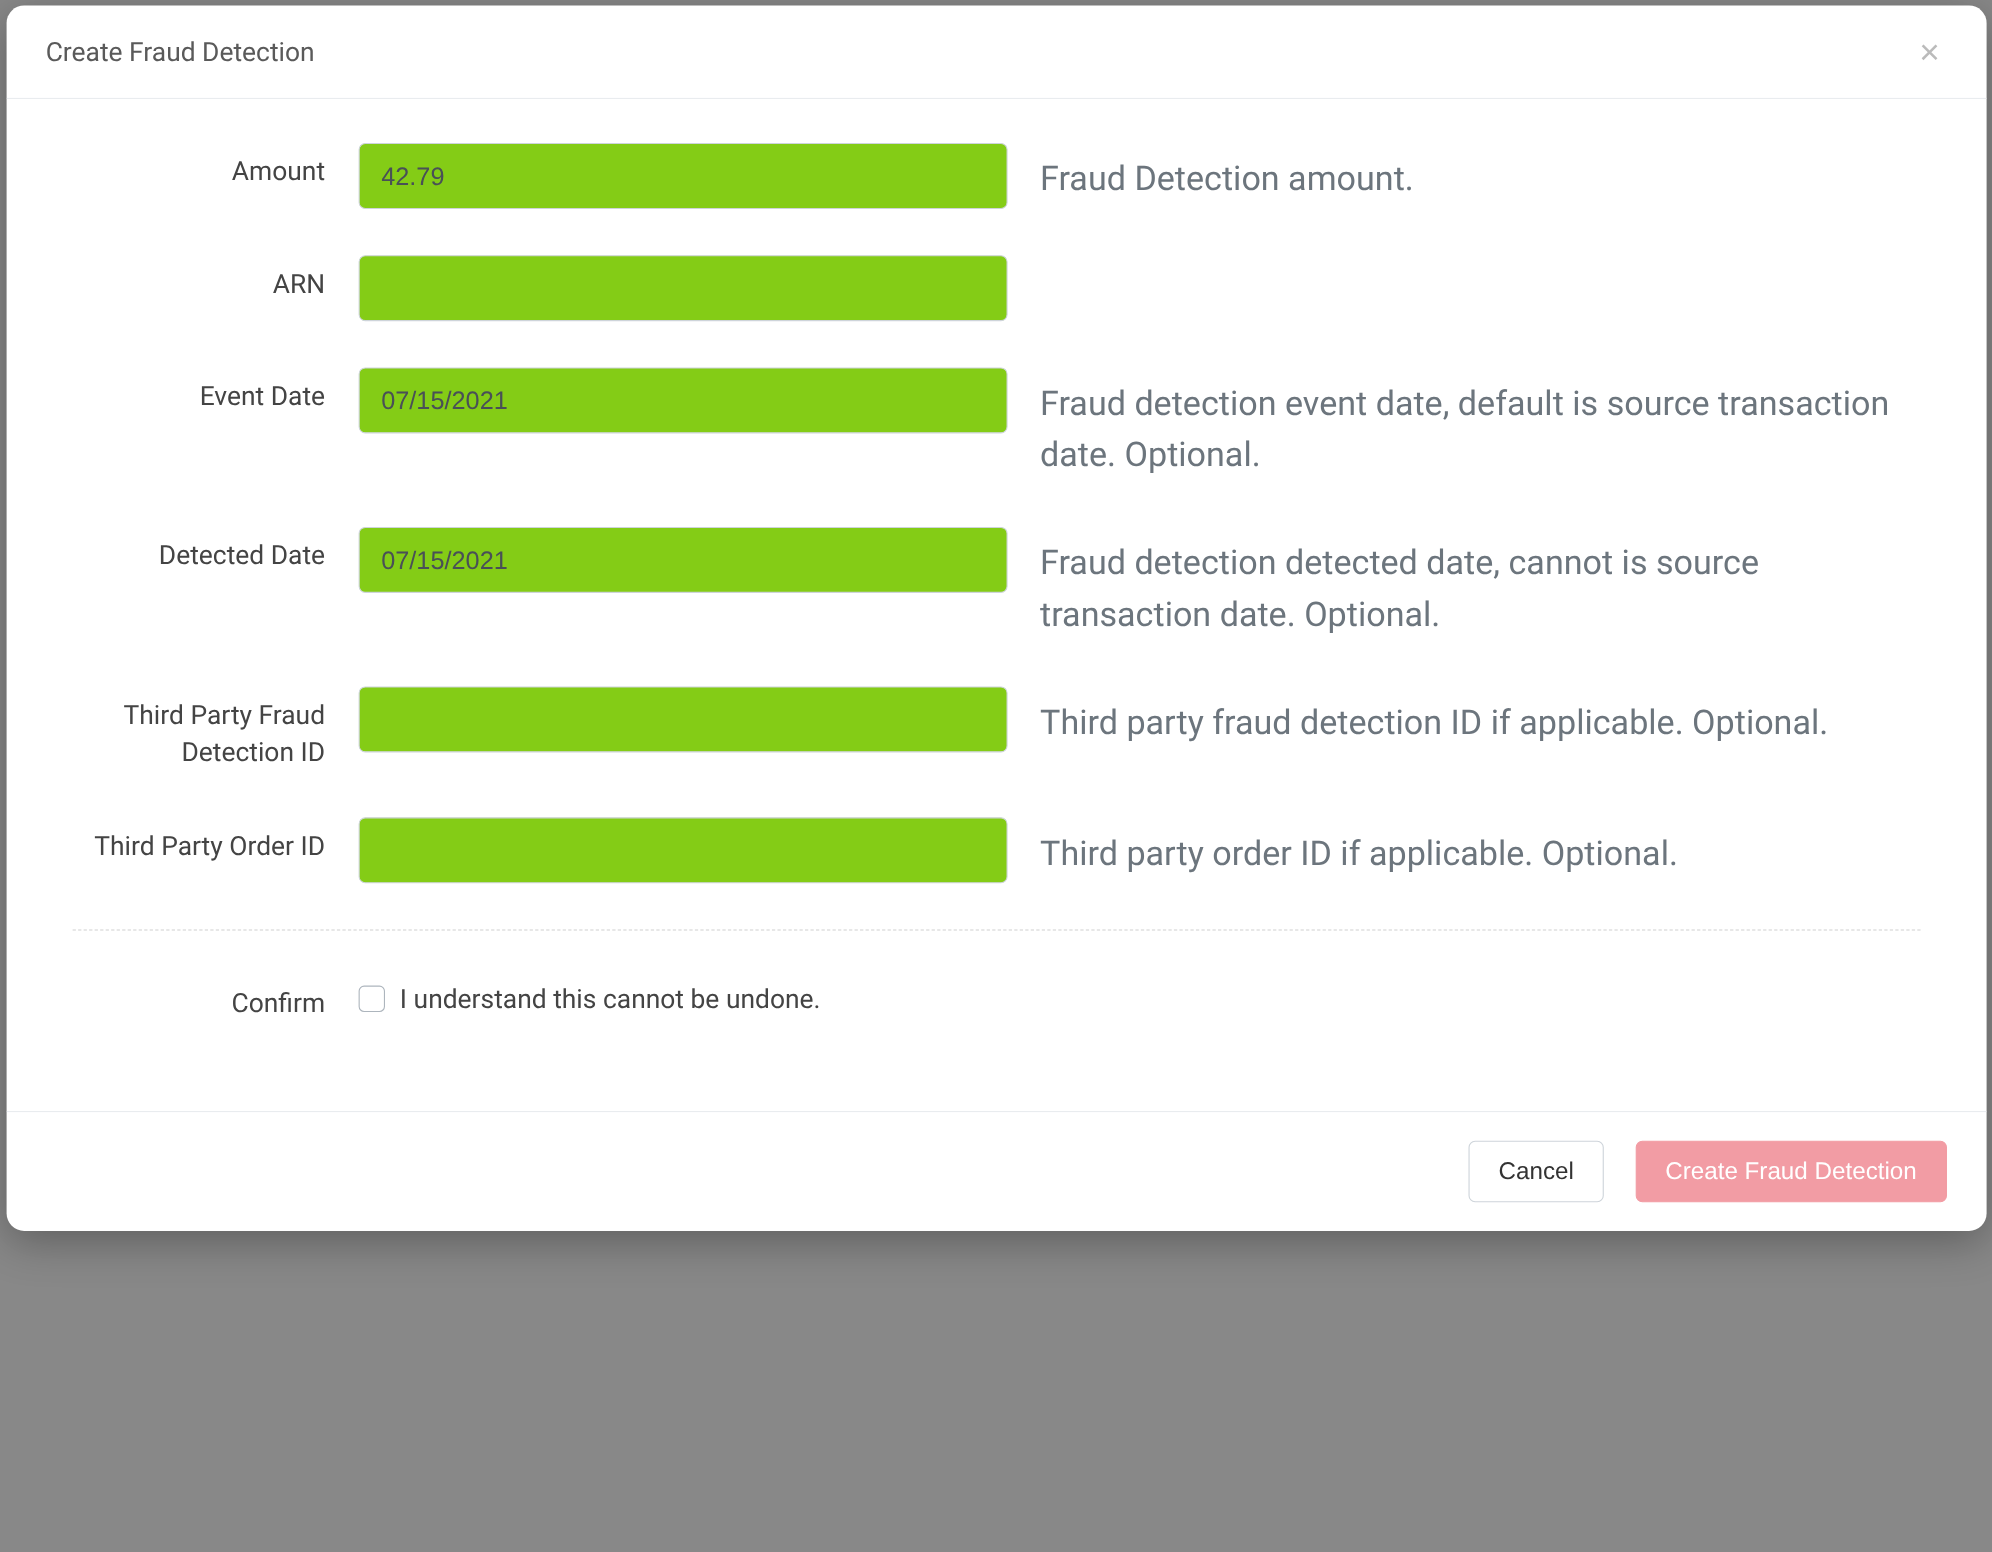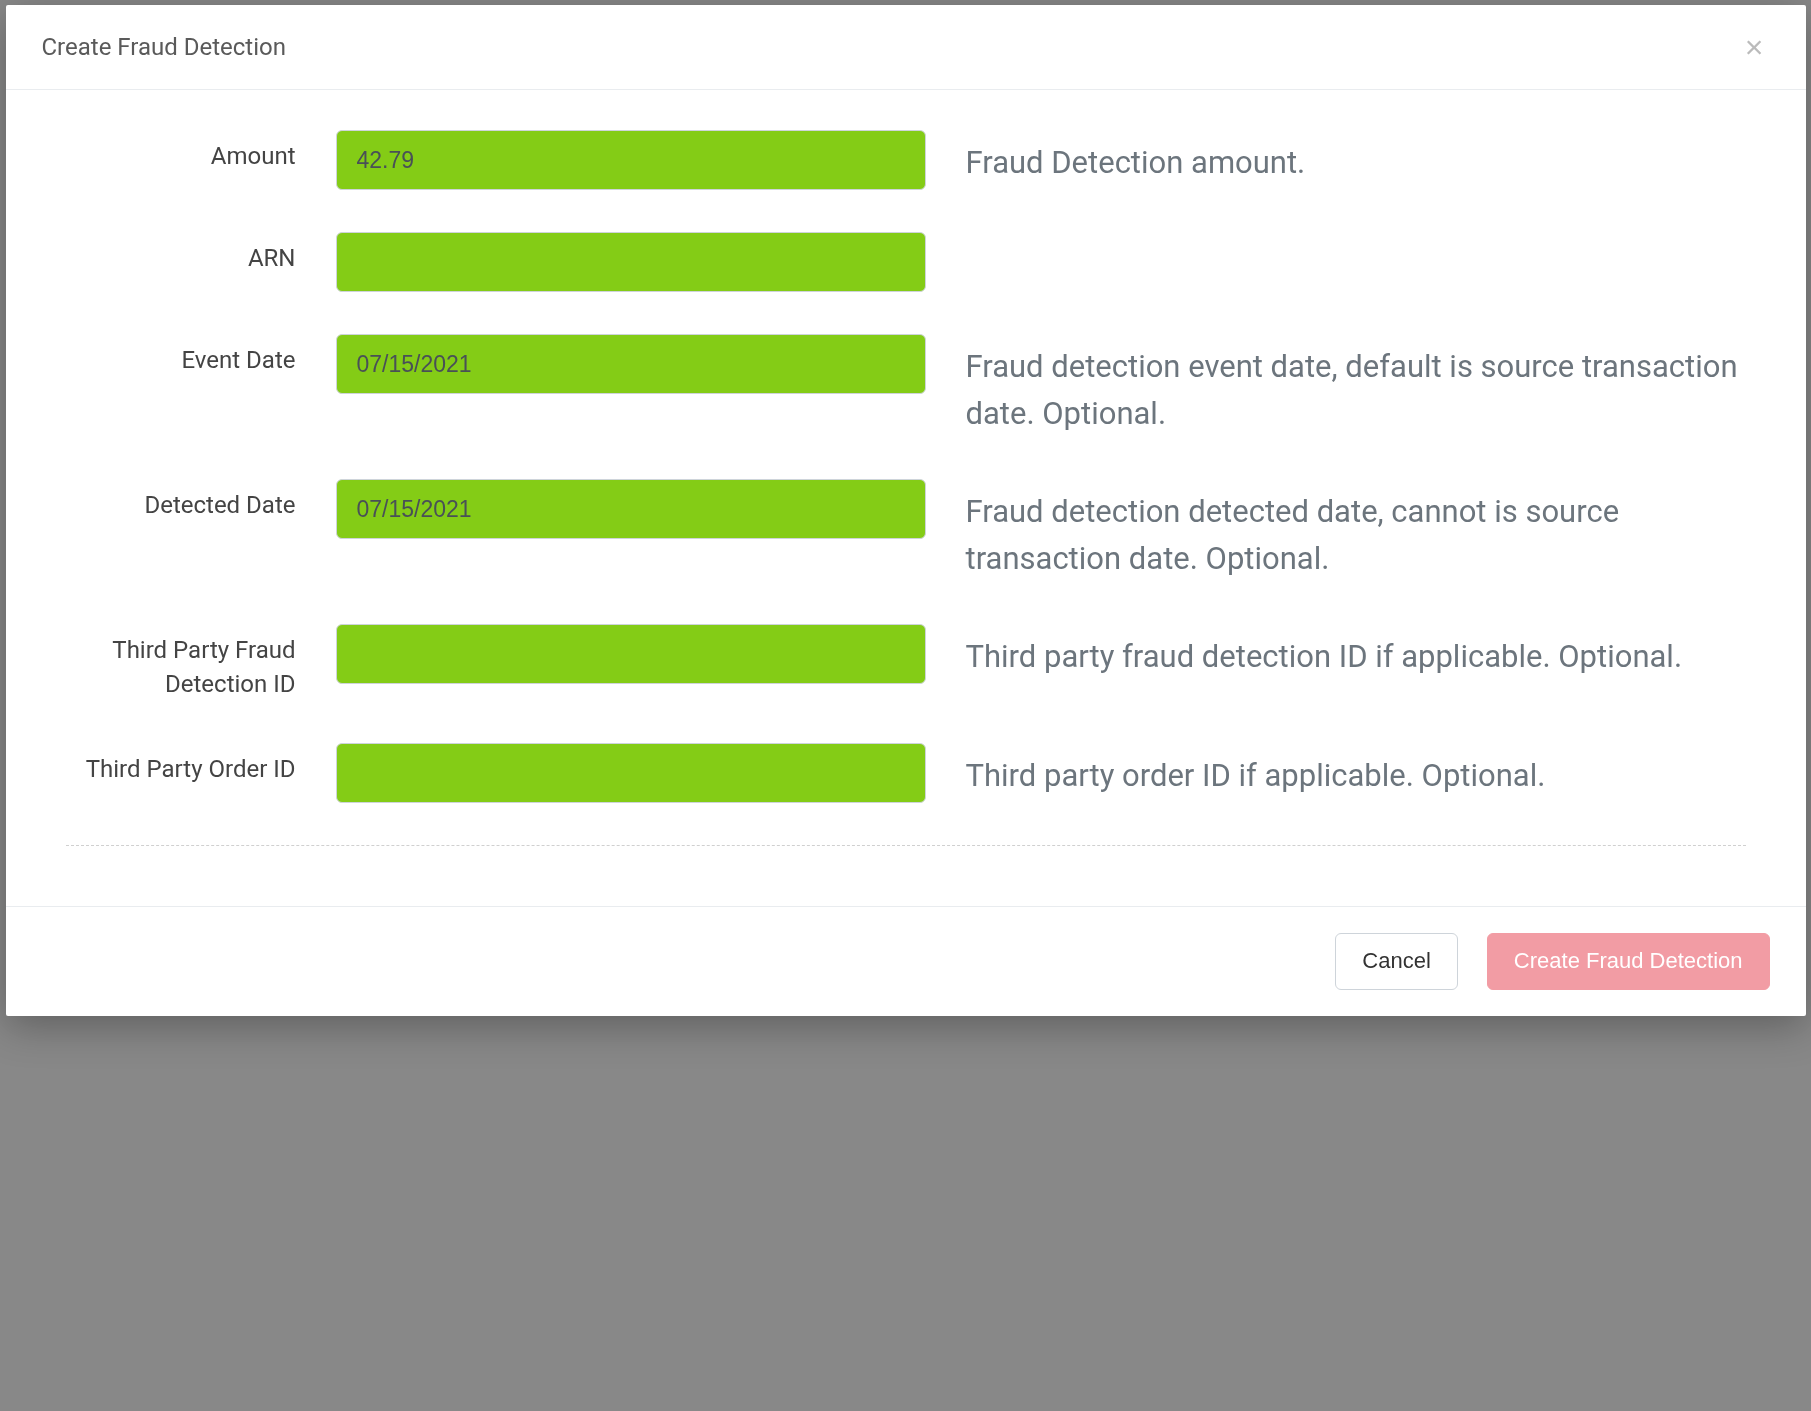--- a/index.html
+++ b/index.html
@@ -21,21 +21,21 @@
       inset: 0;
       background: #888;
       z-index: 0;
     }
     .modal {
       position: relative;
       z-index: 1;
       background: #fff;
       width: 100%;
       max-width: 1800px;
-      border-radius: 2px;
+      border-radius: 16px;
       box-shadow: 0 10px 40px rgba(0,0,0,0.3);
       display: flex;
       flex-direction: column;
       overflow: hidden;
     }
     .modal-header {
       padding: 26px 36px;
       border-bottom: 1px solid #e9ecef;
       display: flex;
       justify-content: space-between;
@@ -57,21 +57,21 @@
       font-weight: 300;
     }
     .modal-body {
       padding: 40px 60px 20px 60px;
       flex: 1;
     }
     .form-row {
       display: flex;
       align-items: flex-start;
       margin-bottom: 42px;
-      gap: 40px;
+      gap: 30px;
     }
     .form-label {
       width: 230px;
       flex-shrink: 0;
       text-align: right;
       font-size: 24px;
       color: #444;
       padding-top: 10px;
       line-height: 1.4;
     }
@@ -268,20 +268,27 @@
     <div class="form-row">
       <div class="form-label">Third Party Order ID</div>
       <div class="form-input-wrap">
         <input type="text" class="form-control" value="" style="">
       </div>
       <div class="form-help">Third party order ID if applicable. Optional.</div>
     </div>
 
     <hr class="dashed">
 
+    <div class="form-row" style="margin-bottom:60px;">
+      <div class="form-label">Confirm</div>
+      <div class="checkbox-row" style="flex:1;">
+        <input type="checkbox" class="checkbox-input" id="confirm-cb" style="">
+        <label for="confirm-cb" class="checkbox-label">I understand this cannot be undone.</label>
+      </div>
+    </div>
 
   </div>
 
   <div class="modal-footer">
     <button class="btn btn-secondary">Cancel</button>
     <button class="btn btn-primary">Create Fraud Detection</button>
   </div>
 
 </div>
 

